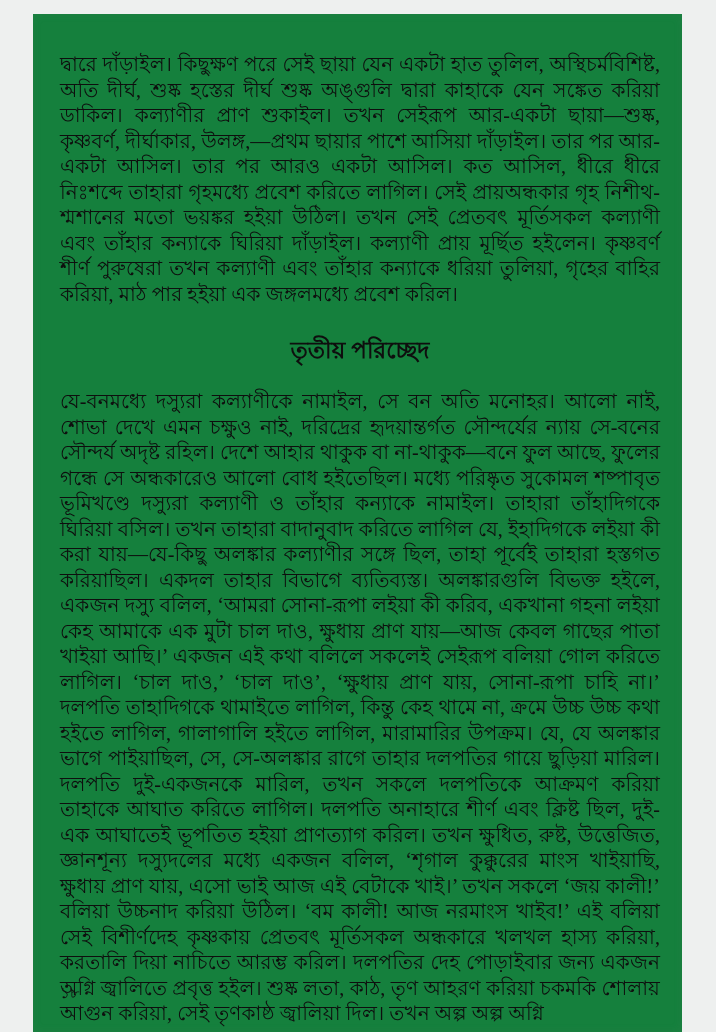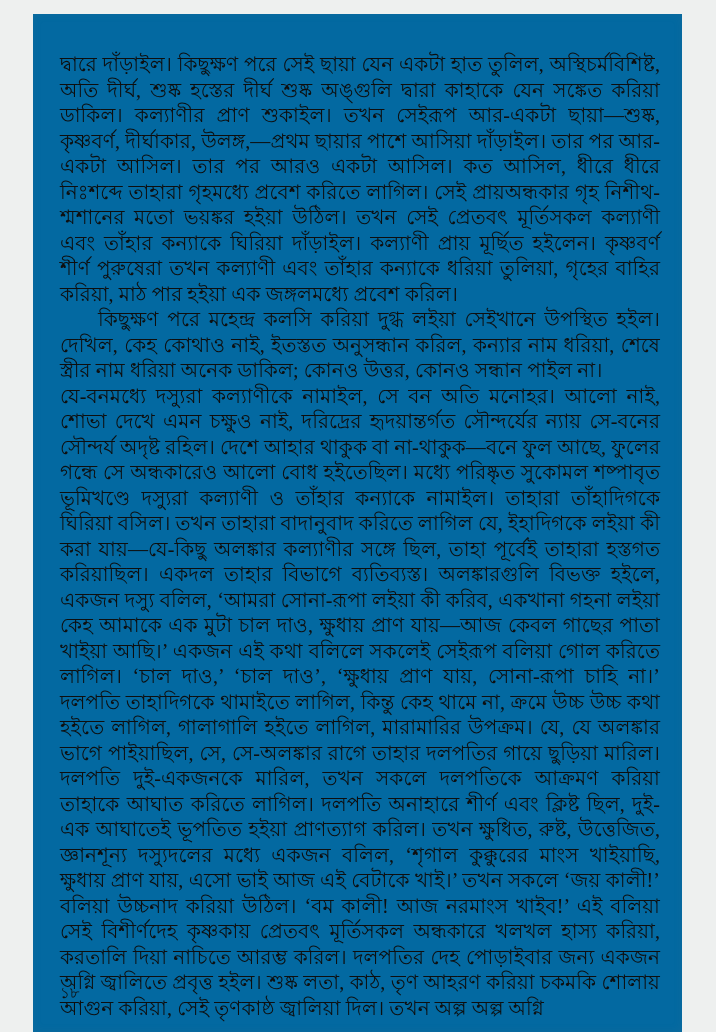--- a/index.html
+++ b/index.html
@@ -23,21 +23,21 @@
   .edge-top    { left: 0; top: 0; width: 716px; height: 14px; }
   .edge-left   { left: 0; top: 0; width: 33px; height: 1032px; }
   .edge-right  { right: 0; top: 0; width: 34px; height: 1032px; }
   
   .page {
     position: absolute;
     left: 33px;
     top: 14px;
     width: 649px;
     height: 1018px;
-    background: #0369a1;
+    background: #15803d;
     box-shadow: inset 0 0 10px rgba(120,130,130,0.10);
     z-index: 2;
     overflow: hidden;
   }
   .content {
     position: absolute;
     left: 27px;
     top: 38px;
     width: 600px;
     color: #0e0e0e;
@@ -68,17 +68,17 @@
 </head>
 <body>
 
 <div class="edge edge-top"></div>
 <div class="edge edge-left"></div>
 <div class="edge edge-right"></div>
 
 <div class="page">
   <div class="content">
     <p class="para">দ্বারে দাঁড়াইল। কিছুক্ষণ পরে সেই ছায়া যেন একটা হাত তুলিল, অস্থিচর্মবিশিষ্ট, অতি দীর্ঘ, শুষ্ক হস্তের দীর্ঘ শুষ্ক অঙ্গুলি দ্বারা কাহাকে যেন সঙ্কেত করিয়া ডাকিল। কল্যাণীর প্রাণ শুকাইল। তখন সেইরূপ আর-একটা ছায়া—শুষ্ক, কৃষ্ণবর্ণ, দীর্ঘাকার, উলঙ্গ,—প্রথম ছায়ার পাশে আসিয়া দাঁড়াইল। তার পর আর-একটা আসিল। তার পর আরও একটা আসিল। কত আসিল, ধীরে ধীরে নিঃশব্দে তাহারা গৃহমধ্যে প্রবেশ করিতে লাগিল। সেই প্রায়অন্ধকার গৃহ নিশীথ-শ্মশানের মতো ভয়ঙ্কর হইয়া উঠিল। তখন সেই প্রেতবৎ মূর্তিসকল কল্যাণী এবং তাঁহার কন্যাকে ঘিরিয়া দাঁড়াইল। কল্যাণী প্রায় মূর্ছিত হইলেন। কৃষ্ণবর্ণ শীর্ণ পুরুষেরা তখন কল্যাণী এবং তাঁহার কন্যাকে ধরিয়া তুলিয়া, গৃহের বাহির করিয়া, মাঠ পার হইয়া এক জঙ্গলমধ্যে প্রবেশ করিল।</p>
-    <p class="para indent">কিছুক্ষণ পরে মহেন্দ্র কলসি করিয়া দুগ্ধ লইয়া সেইখানে উপস্থিত হইল। দেখিল, কেহ কোথাও নাই, ইতস্তত অনুসন্ধান করিল, কন্যার নাম ধরিয়া, শেষে স্ত্রীর নাম ধরিয়া অনেক ডাকিল; কোনও উত্তর, কোনও সন্ধান পাইল না।</p>
+    <h2 class="chapter-heading">তৃতীয় পরিচ্ছেদ</h2>
     <p class="para">যে-বনমধ্যে দস্যুরা কল্যাণীকে নামাইল, সে বন অতি মনোহর। আলো নাই, শোভা দেখে এমন চক্ষুও নাই, দরিদ্রের হৃদয়ান্তর্গত সৌন্দর্যের ন্যায় সে-বনের সৌন্দর্য অদৃষ্ট রহিল। দেশে আহার থাকুক বা না-থাকুক—বনে ফুল আছে, ফুলের গন্ধে সে অন্ধকারেও আলো বোধ হইতেছিল। মধ্যে পরিষ্কৃত সুকোমল শষ্পাবৃত ভূমিখণ্ডে দস্যুরা কল্যাণী ও তাঁহার কন্যাকে নামাইল। তাহারা তাঁহাদিগকে ঘিরিয়া বসিল। তখন তাহারা বাদানুবাদ করিতে লাগিল যে, ইহাদিগকে লইয়া কী করা যায়—যে-কিছু অলঙ্কার কল্যাণীর সঙ্গে ছিল, তাহা পূর্বেই তাহারা হস্তগত করিয়াছিল। একদল তাহার বিভাগে ব্যতিব্যস্ত। অলঙ্কারগুলি বিভক্ত হইলে, একজন দস্যু বলিল, ‘আমরা সোনা-রূপা লইয়া কী করিব, একখানা গহনা লইয়া কেহ আমাকে এক মুটা চাল দাও, ক্ষুধায় প্রাণ যায়—আজ কেবল গাছের পাতা খাইয়া আছি।’ একজন এই কথা বলিলে সকলেই সেইরূপ বলিয়া গোল করিতে লাগিল। ‘চাল দাও,’ ‘চাল দাও’, ‘ক্ষুধায় প্রাণ যায়, সোনা-রূপা চাহি না।’ দলপতি তাহাদিগকে থামাইতে লাগিল, কিন্তু কেহ থামে না, ক্রমে উচ্চ উচ্চ কথা হইতে লাগিল, গালাগালি হইতে লাগিল, মারামারির উপক্রম। যে, যে অলঙ্কার ভাগে পাইয়াছিল, সে, সে-অলঙ্কার রাগে তাহার দলপতির গায়ে ছুড়িয়া মারিল। দলপতি দুই-একজনকে মারিল, তখন সকলে দলপতিকে আক্রমণ করিয়া তাহাকে আঘাত করিতে লাগিল। দলপতি অনাহারে শীর্ণ এবং ক্লিষ্ট ছিল, দুই-এক আঘাতেই ভূপতিত হইয়া প্রাণত্যাগ করিল। তখন ক্ষুধিত, রুষ্ট, উত্তেজিত, জ্ঞানশূন্য দস্যুদলের মধ্যে একজন বলিল, ‘শৃগাল কুক্কুরের মাংস খাইয়াছি, ক্ষুধায় প্রাণ যায়, এসো ভাই আজ এই বেটাকে খাই।’ তখন সকলে ‘জয় কালী!’ বলিয়া উচ্চনাদ করিয়া উঠিল। ‘বম কালী! আজ নরমাংস খাইব!’ এই বলিয়া সেই বিশীর্ণদেহ কৃষ্ণকায় প্রেতবৎ মূর্তিসকল অন্ধকারে খলখল হাস্য করিয়া, করতালি দিয়া নাচিতে আরম্ভ করিল। দলপতির দেহ পোড়াইবার জন্য একজন অগ্নি জ্বালিতে প্রবৃত্ত হইল। শুষ্ক লতা, কাঠ, তৃণ আহরণ করিয়া চকমকি শোলায় আগুন করিয়া, সেই তৃণকাষ্ঠ জ্বালিয়া দিল। তখন অল্প অল্প অগ্নি</p>
   </div>
   <div class="page-number">১৮</div>
 </div>
 
 </body></html>

